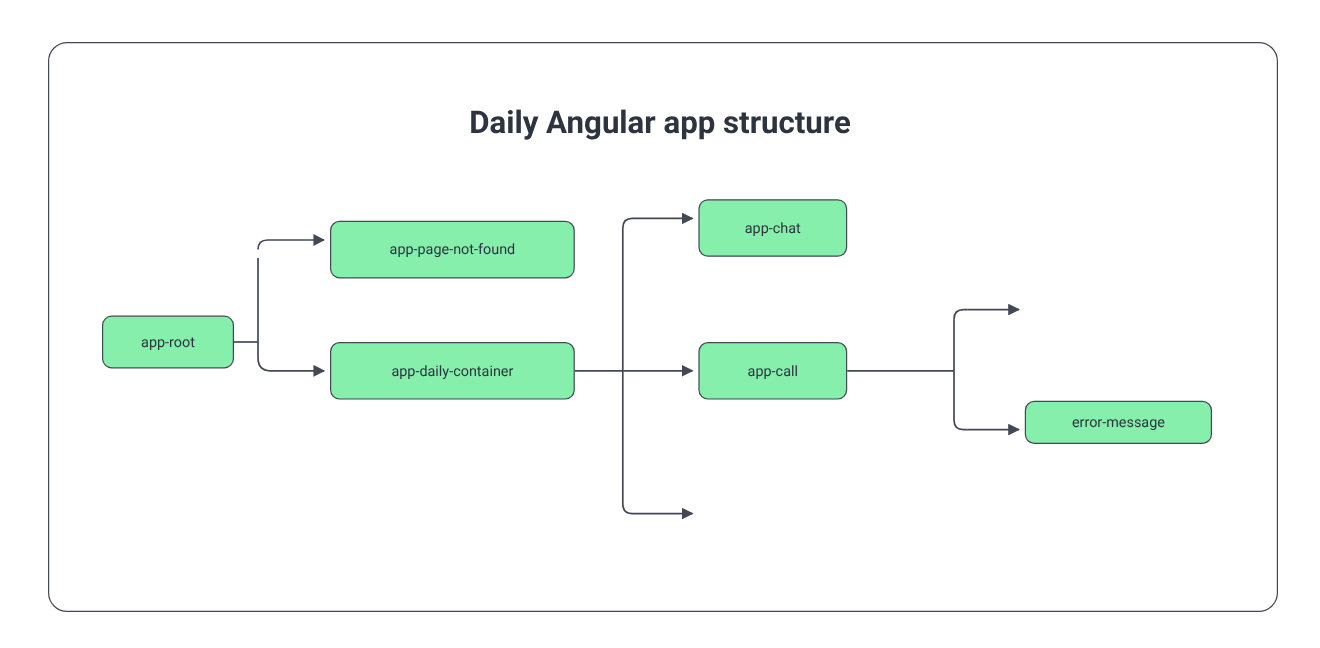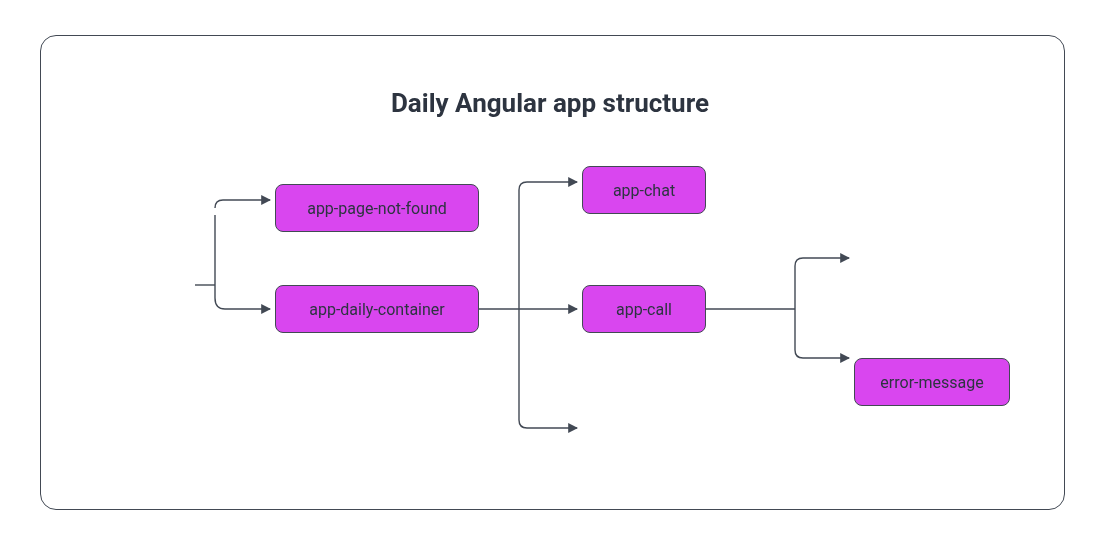--- a/index.html
+++ b/index.html
@@ -32,23 +32,23 @@
     top: 88px;
     text-align: center;
     font-size: 26px;
     font-weight: 700;
     color: #2d3440;
   }
   .node {
     position: absolute;
     border: 1px solid #424954;
     border-radius: 8px;
-    background: #d946ef;
+    background: #86efac;
     color: #2d3440;
-    font-size: 16px;
+    font-size: 12px;
     display: flex;
     align-items: center;
     justify-content: center;
     box-sizing: border-box;
     padding: 0 14px;
     white-space: nowrap;
   }
   svg.connectors {
     position: absolute;
     left: 0;
@@ -59,40 +59,43 @@
   }
 </style>
 </head>
 <body>
 
 <div class="canvas">
   <div class="frame"></div>
 
   <div class="title">Daily Angular app structure</div>
 
+  <div class="node" style="left:85px;  top:263px; width:110px; height:44px;">
+      <span>app-root</span>
+    </div>
 
   <div class="node" style="left:275px; top:184px; width:204px; height:48px;">
       <span>app-page-not-found</span>
     </div>
 
   <div class="node" style="left:275px; top:285px; width:204px; height:48px;">
       <span>app-daily-container</span>
     </div>
 
   <div class="node" style="left:582px; top:166px; width:124px; height:48px;">
       <span>app-chat</span>
     </div>
 
   <div class="node" style="left:582px; top:285px; width:124px; height:48px;">
       <span>app-call</span>
     </div>
 
 
 
-  <div class="node" style="left:854px; top:334px; width:156px; height:48px;margin-top:24px;">
+  <div class="node" style="left:854px; top:334px; width:156px; height:36px;">
       <span>error-message</span>
     </div>
 
   <svg class="connectors">
     <defs>
       <marker id="arrow" viewBox="0 0 10 10" refX="9" refY="5" markerWidth="7" markerHeight="7" orient="auto-start-reverse">
         <path d="M 0 0 L 10 5 L 0 10 z" fill="#424954"></path>
       </marker>
     </defs>
     <g stroke="#424954" stroke-width="1.4" fill="none">

